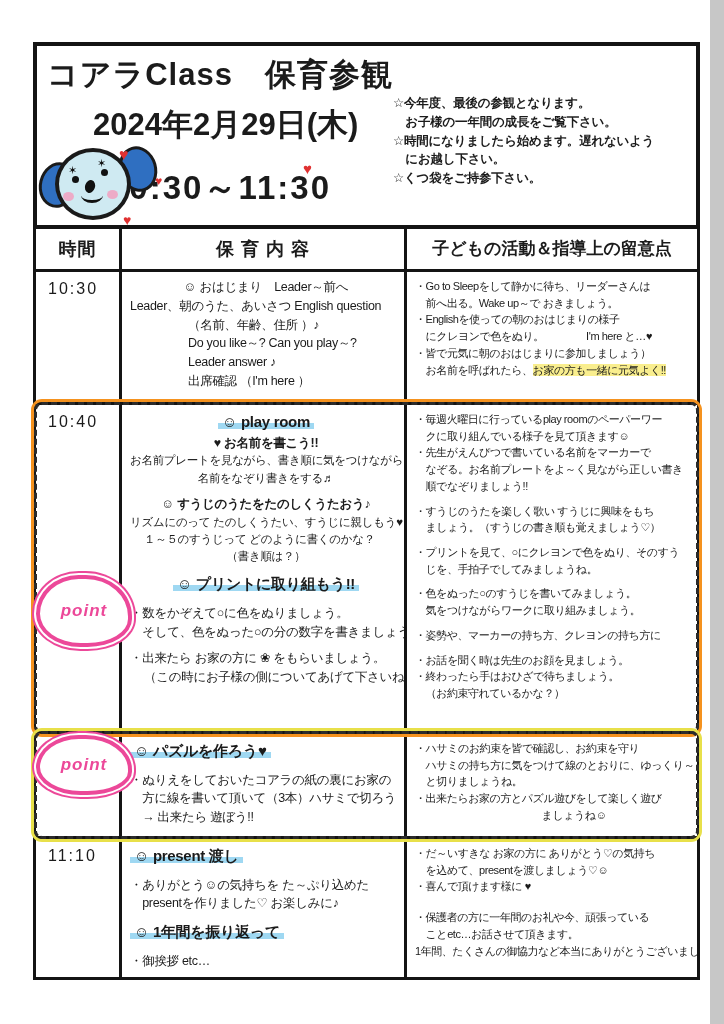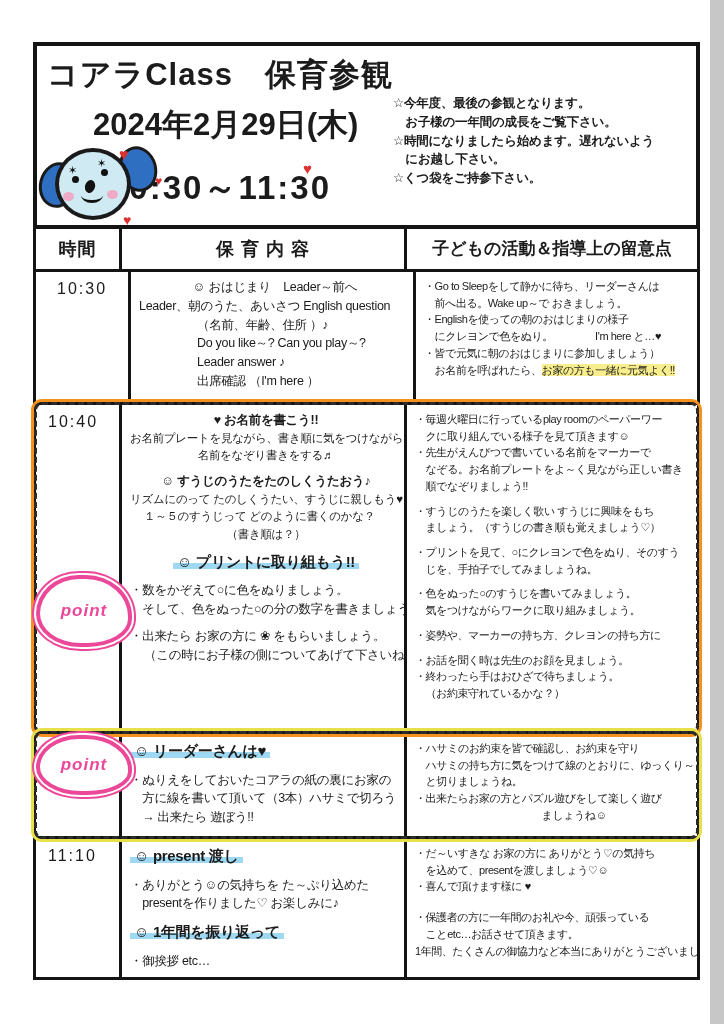--- a/index.html
+++ b/index.html
@@ -59,21 +59,21 @@
   .sm{font-size:11.5px;}
   .tiny{font-size:10px;letter-spacing:-0.5px;}
   .big{font-size:15px;font-weight:700;}
   .bold{font-weight:700;}
   .gap{margin-top:8px;}
   .gap2{margin-top:14px;}
   .hb .s1{background:linear-gradient(transparent 60%, var(--blue) 60%, var(--blue) 97%, transparent 97%);padding:0 4px;}
   .hl2 .s2{background:var(--highlight);}
   .notes-cell .line{font-size:11px;letter-spacing:-0.45px;line-height:1.52;}
 
-  .r-open{min-height:133px;padding-left:9px;}
+  .r-open{min-height:133px;}
   .r-play{min-height:329px;}
   .r-puzzle{min-height:105px;}
   .r-present{min-height:141px;}
 
   
   .frame{position:absolute;left:-2px;right:-2px;top:-3px;bottom:-3px;pointer-events:none;z-index:5;border-radius:8px;}
   .frame.orange{border:3px dashed #2b2b2b;box-shadow:0 0 0 3px var(--orange);}
   .frame.yg{border:3px dashed #2b2b2b;box-shadow:0 0 0 3px var(--yellowgreen);}
 
   
@@ -155,20 +155,21 @@
           <div class="line"><span class="s1">・皆で元気に朝のおはじまりに参加しましょう）</span><span class="s2"></span></div>
           <div class="line hl2"><span class="s1">　お名前を呼ばれたら、</span><span class="s2">お家の方も一緒に元気よく!!</span></div>
         </div>
     </div>
 
     <div class="trow r-play">
       <div class="frame orange"></div>
       <div class="cell time-cell">10:40</div>
       <div class="cell body-cell content-cell">
 
+      <div class="line hb ct big"><span class="s1">☺ play room</span><span class="s2"></span></div>
           <div class="line ct bold"><span class="s1">♥ お名前を書こう!!</span><span class="s2"></span></div>
           <div class="line sm"><span class="s1">お名前プレートを見ながら、書き順に気をつけながら、</span><span class="s2"></span></div>
           <div class="line sm ct"><span class="s1">名前をなぞり書きをする♬</span><span class="s2"></span></div>
           <div class="line ct bold gap"><span class="s1">☺ すうじのうたをたのしくうたおう♪</span><span class="s2"></span></div>
           <div class="line sm"><span class="s1">リズムにのって たのしくうたい、すうじに親しもう♥</span><span class="s2"></span></div>
           <div class="line sm in1"><span class="s1">１～５のすうじって どのように書くのかな？</span><span class="s2"></span></div>
           <div class="line sm ct"><span class="s1">（書き順は？）</span><span class="s2"></span></div>
           <div class="line hb ct big gap"><span class="s1">☺ プリントに取り組もう!!</span><span class="s2"></span></div>
           <div class="line gap"><span class="s1">・数をかぞえて○に色をぬりましょう。</span><span class="s2"></span></div>
           <div class="line"><span class="s1">　そして、色をぬった○の分の数字を書きましょうね</span><span class="s2"></span></div>
@@ -193,21 +194,21 @@
           <div class="line"><span class="s1">・終わったら手はおひざで待ちましょう。</span><span class="s2"></span></div>
           <div class="line"><span class="s1">　（お約束守れているかな？）</span><span class="s2"></span></div>
         </div>
     </div>
 
     <div class="trow r-puzzle">
       <div class="frame yg"></div>
       <div class="cell time-cell"></div>
       <div class="cell body-cell content-cell">
 
-      <div class="line hb big"><span class="s1">☺ リーダーさんは♥</span><span class="s2"></span></div>
+      <div class="line hb big"><span class="s1">☺ パズルを作ろう♥</span><span class="s2"></span></div>
           <div class="line gap"><span class="s1">・ぬりえをしておいたコアラの紙の裏にお家の</span><span class="s2"></span></div>
           <div class="line"><span class="s1">　方に線を書いて頂いて（3本）ハサミで切ろう</span><span class="s2"></span></div>
           <div class="line"><span class="s1">　→ 出来たら 遊ぼう!!</span><span class="s2"></span></div>
         </div>
       <div class="cell body-cell notes-cell">
 
       <div class="line"><span class="s1">・ハサミのお約束を皆で確認し、お約束を守り</span><span class="s2"></span></div>
           <div class="line"><span class="s1">　ハサミの持ち方に気をつけて線のとおりに、ゆっくり～</span><span class="s2"></span></div>
           <div class="line"><span class="s1">　と切りましょうね。</span><span class="s2"></span></div>
           <div class="line"><span class="s1">・出来たらお家の方とパズル遊びをして楽しく遊び</span><span class="s2"></span></div>

